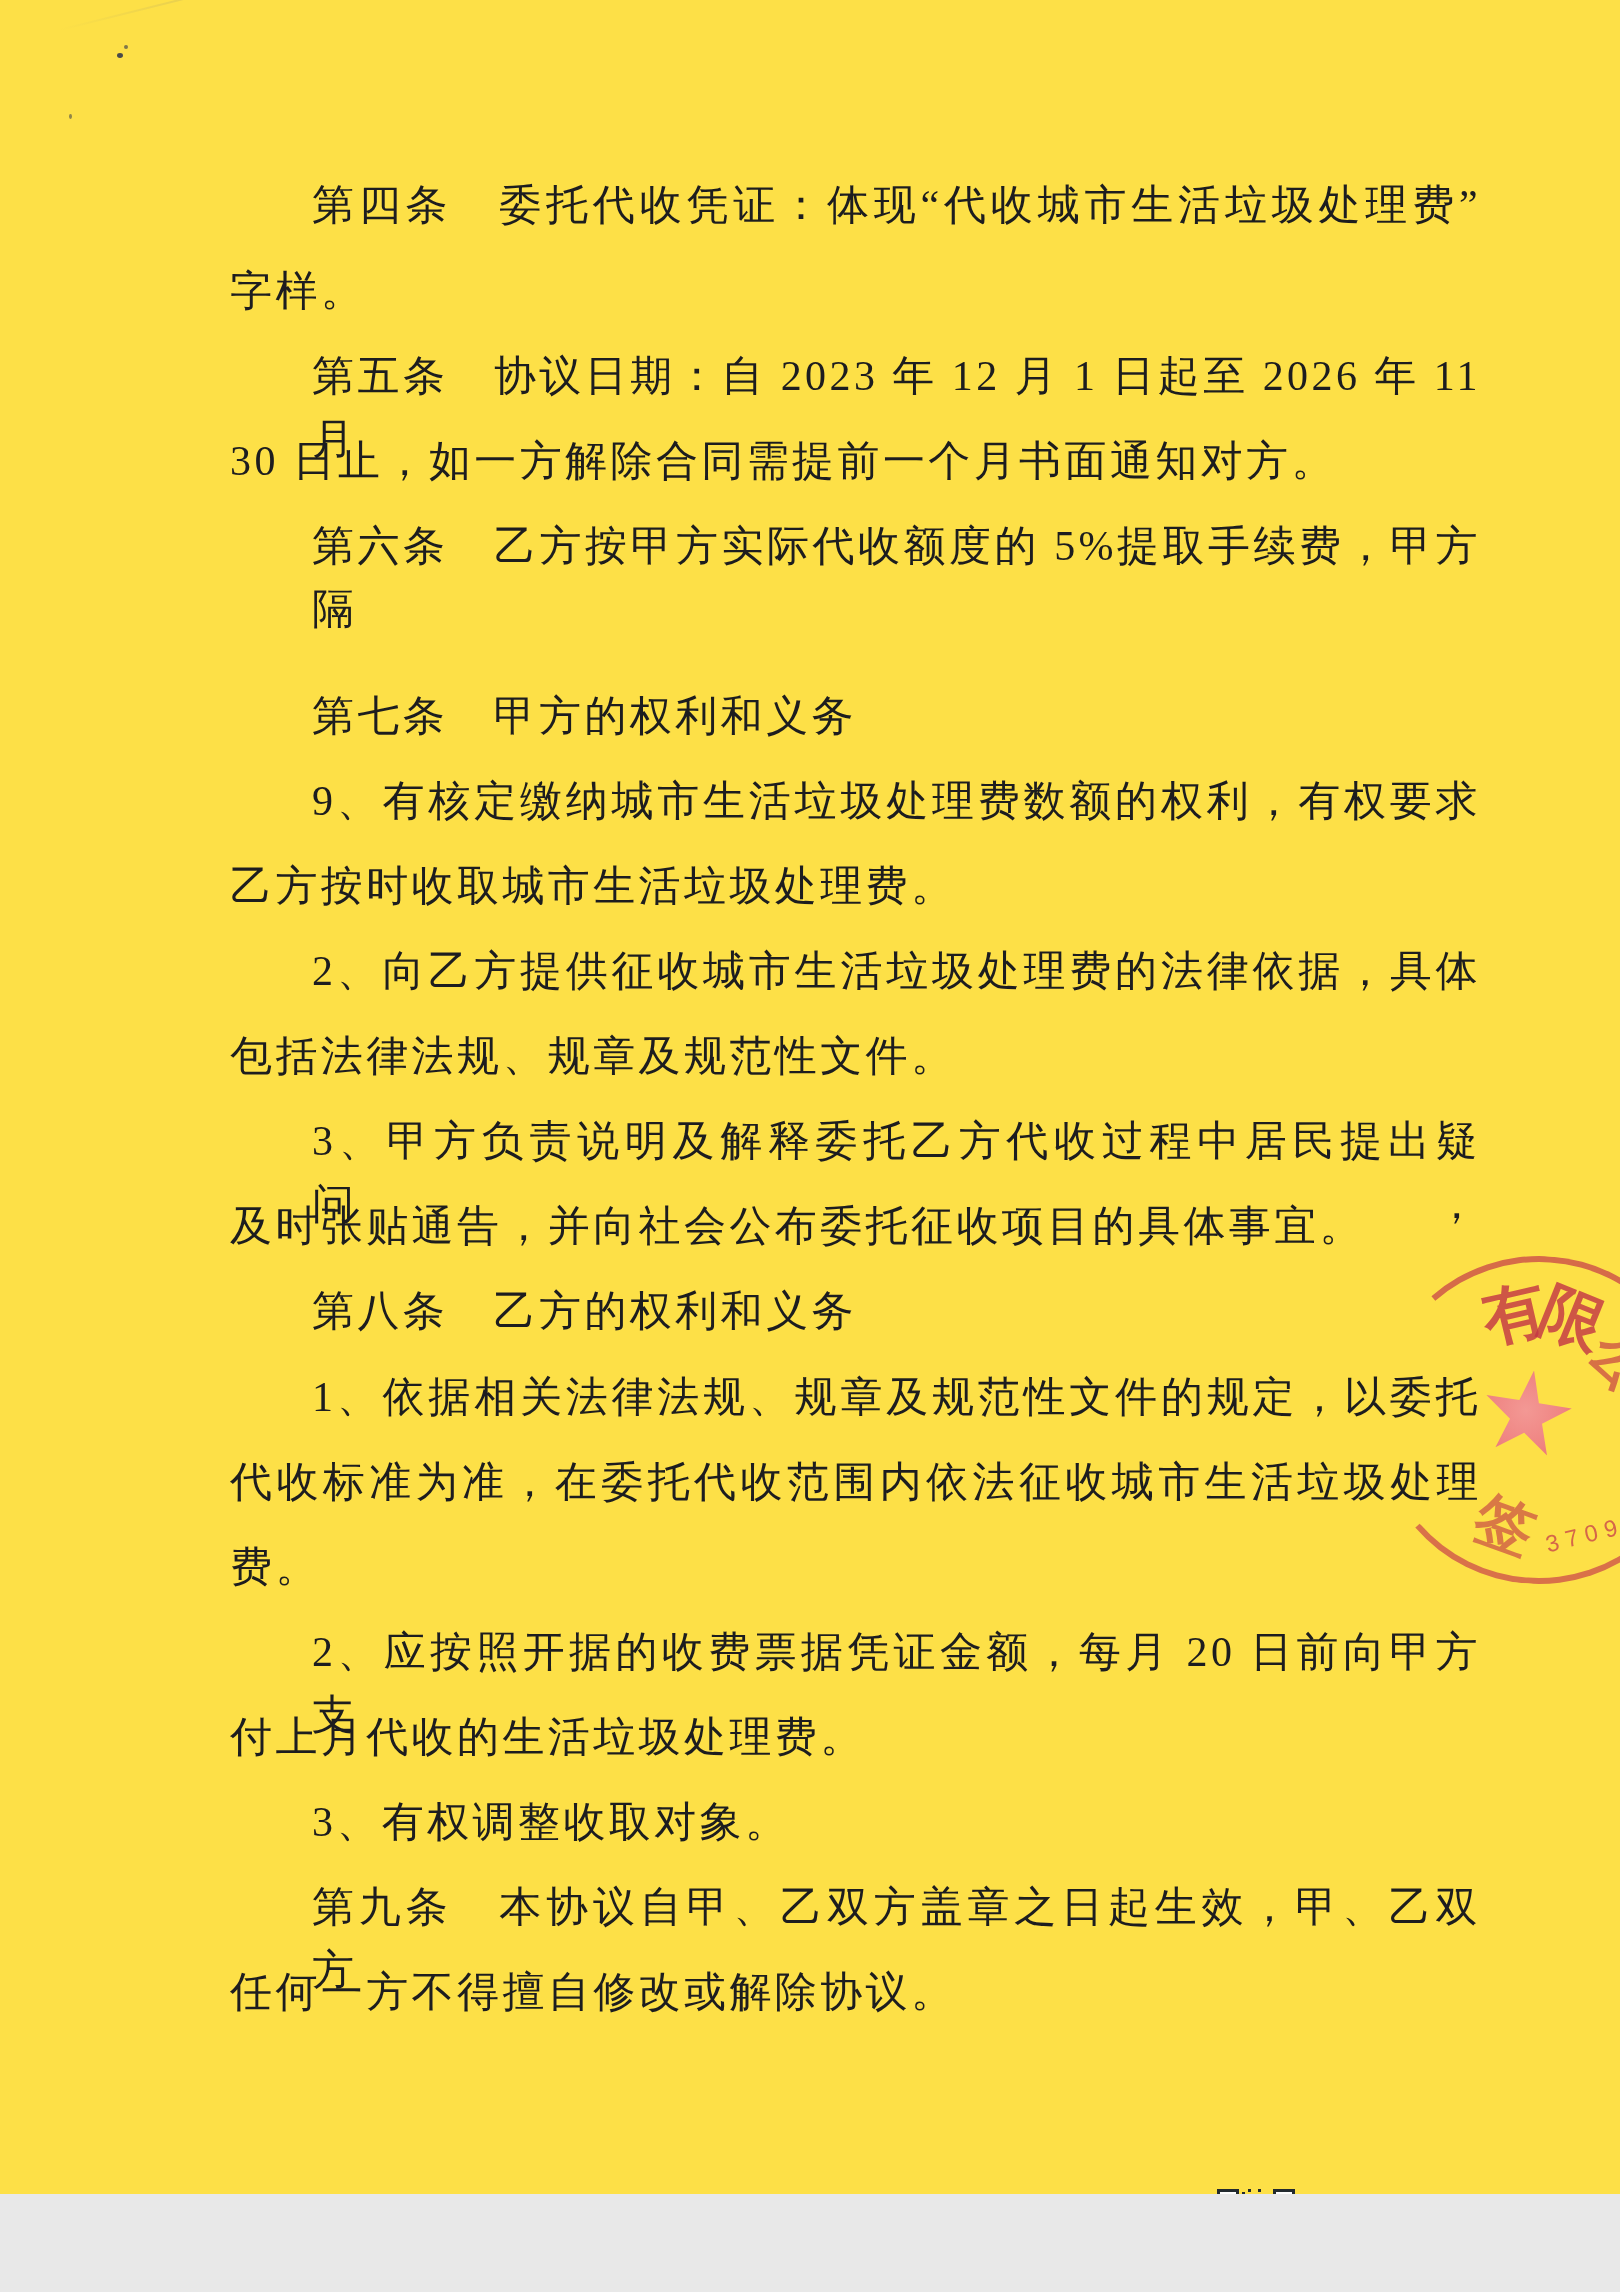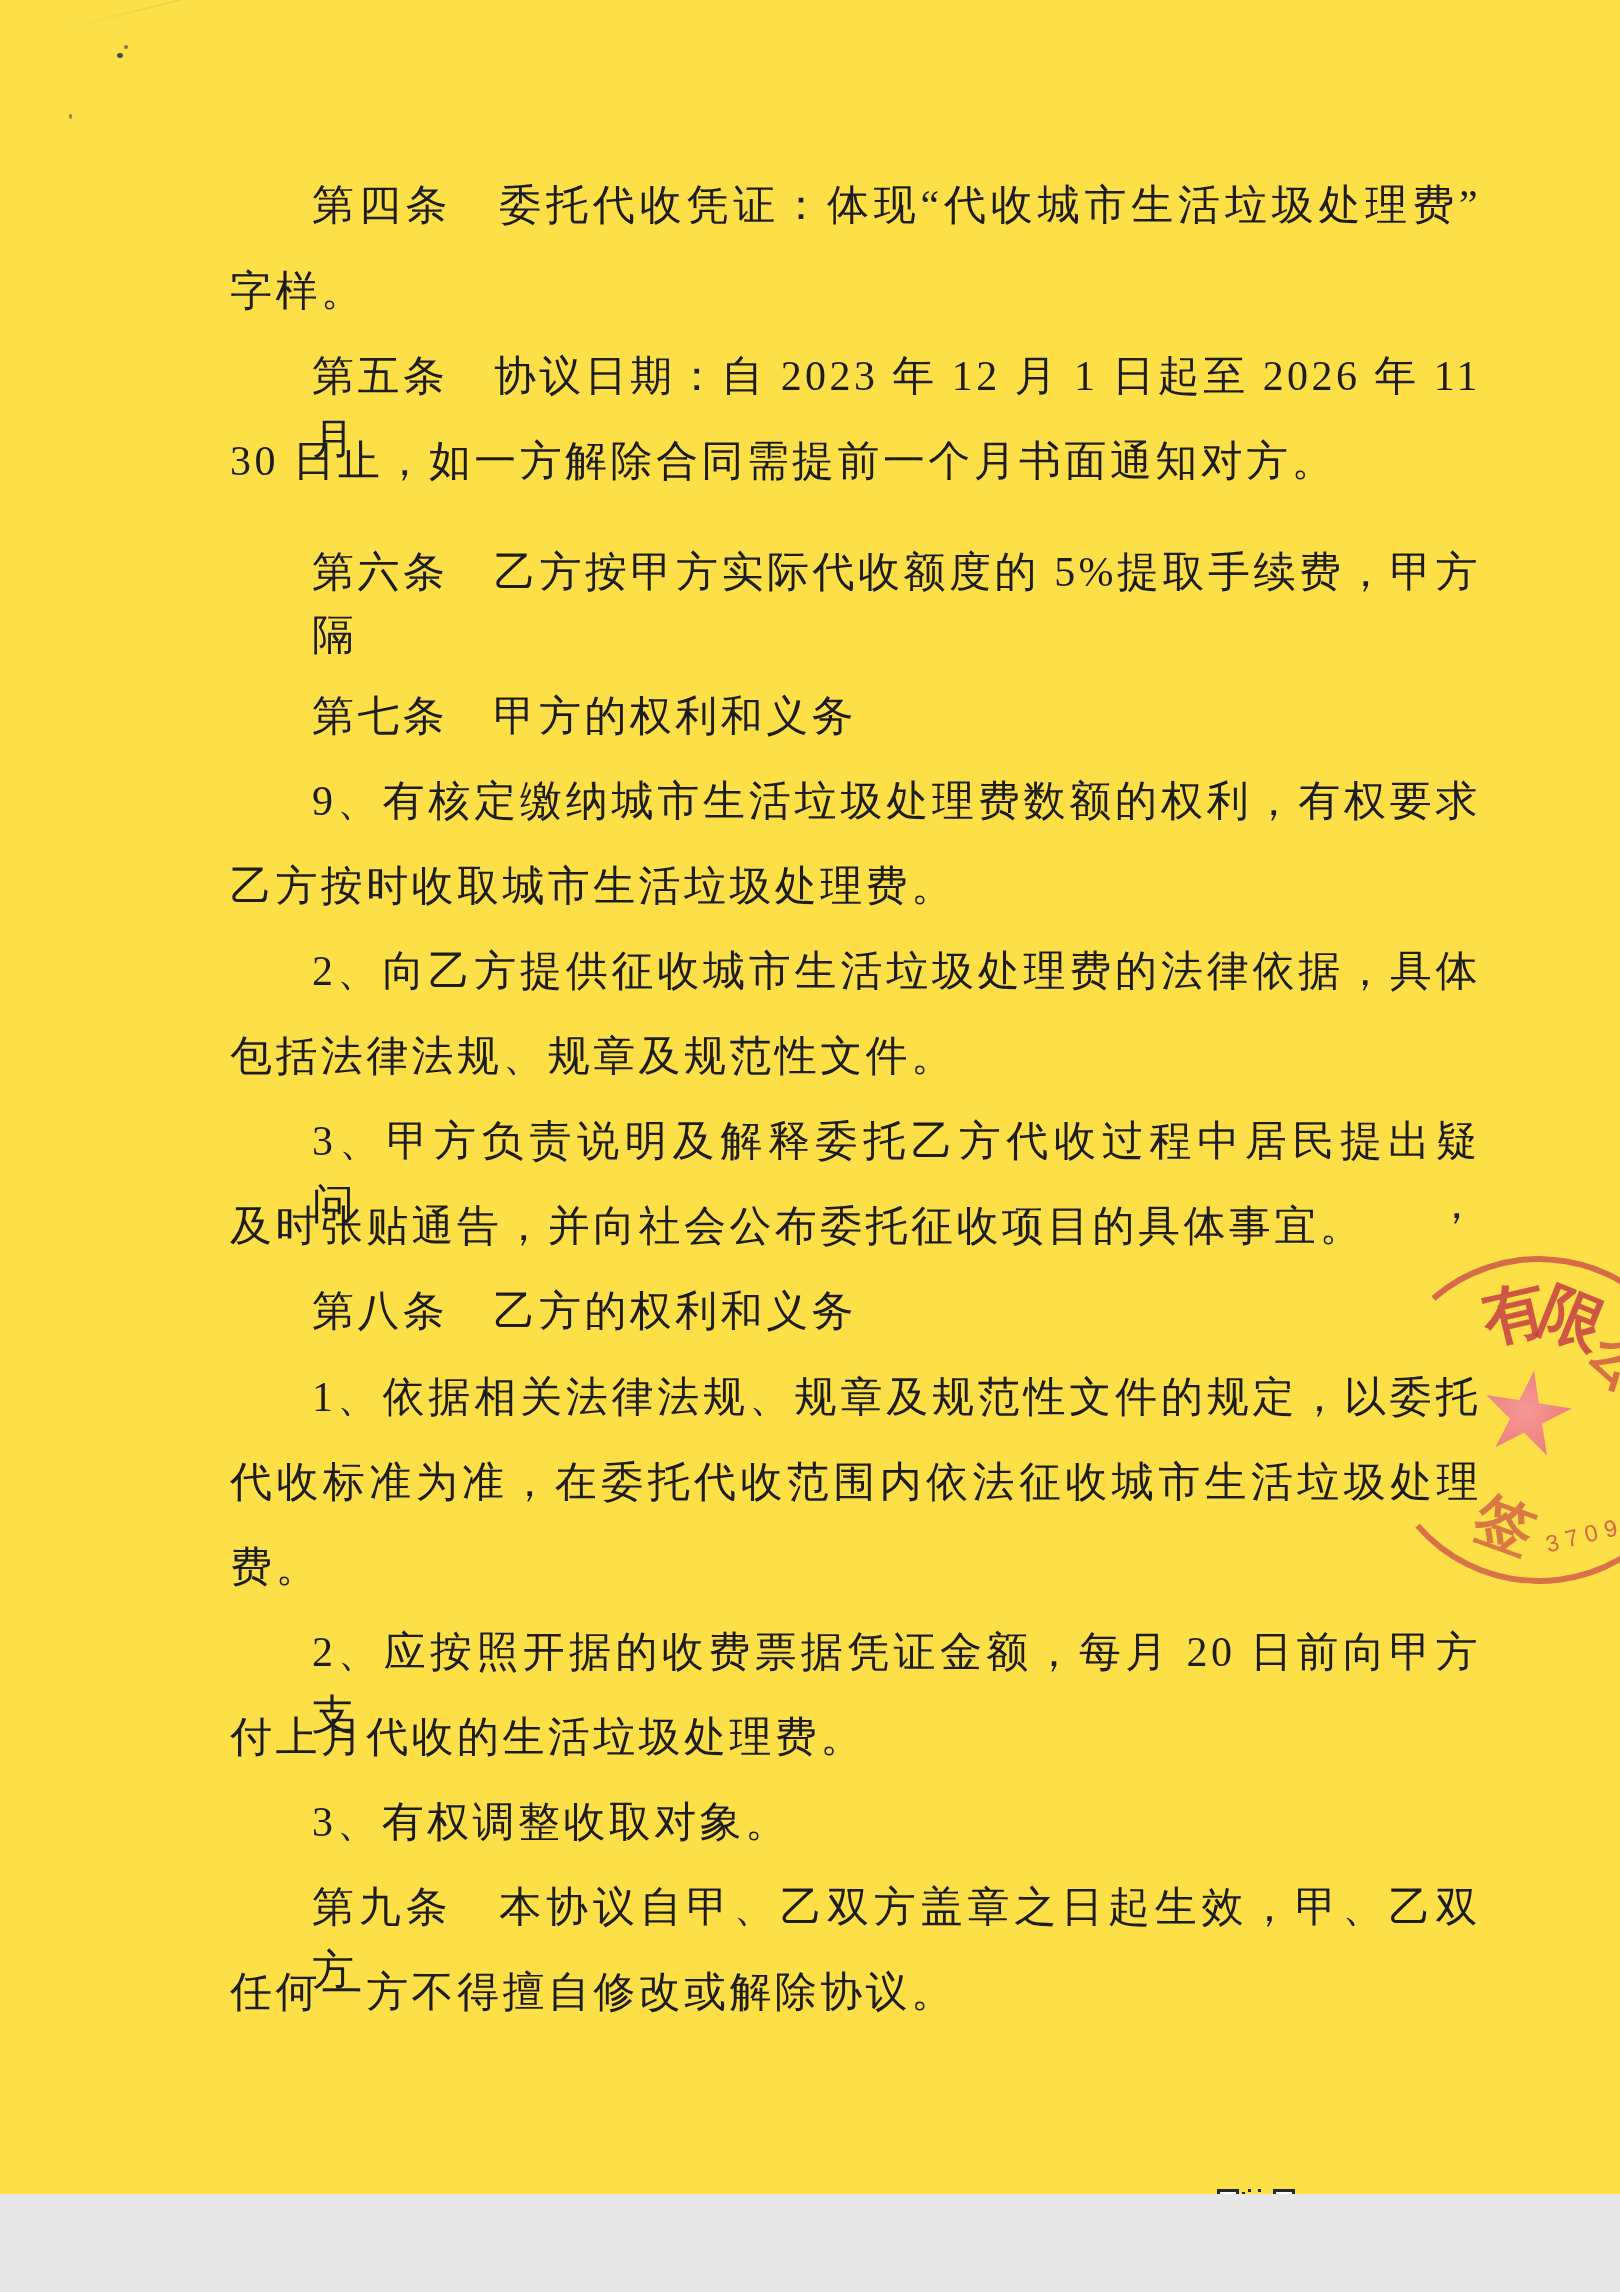--- a/index.html
+++ b/index.html
@@ -108,21 +108,21 @@
 </head>
 <body>
 
 <div class="page">
 
   <div class="doc-text">
       <div class="doc-line indent fill" style="top: 174px;">第四条　委托代收凭证：体现“代收城市生活垃圾处理费”</div>
       <div class="doc-line" style="top: 260px;">字样。</div>
       <div class="doc-line indent fill" style="top: 345px;">第五条　协议日期：自 2023 年 12 月 1 日起至 2026 年 11 月</div>
       <div class="doc-line" style="top: 430px;">30 日止，如一方解除合同需提前一个月书面通知对方。</div>
-      <div class="doc-line indent fill" style="top: 541px;">第六条　乙方按甲方实际代收额度的 5%提取手续费，甲方隔</div>
+      <div class="doc-line indent fill" style="top: 515px;">第六条　乙方按甲方实际代收额度的 5%提取手续费，甲方隔</div>
       <div class="doc-line indent" style="top: 685px;">第七条　甲方的权利和义务</div>
       <div class="doc-line indent fill" style="top: 770px;">9、有核定缴纳城市生活垃圾处理费数额的权利，有权要求</div>
       <div class="doc-line" style="top: 855px;">乙方按时收取城市生活垃圾处理费。</div>
       <div class="doc-line indent fill" style="top: 940px;">2、向乙方提供征收城市生活垃圾处理费的法律依据，具体</div>
       <div class="doc-line" style="top: 1025px;">包括法律法规、规章及规范性文件。</div>
       <div class="doc-line indent fill" style="top: 1110px;">3、甲方负责说明及解释委托乙方代收过程中居民提出疑问，</div>
       <div class="doc-line" style="top: 1195px;">及时张贴通告，并向社会公布委托征收项目的具体事宜。</div>
       <div class="doc-line indent" style="top: 1280px;">第八条　乙方的权利和义务</div>
       <div class="doc-line indent fill" style="top: 1366px;">1、依据相关法律法规、规章及规范性文件的规定，以委托</div>
       <div class="doc-line fill" style="top: 1451px;">代收标准为准，在委托代收范围内依法征收城市生活垃圾处理</div>

